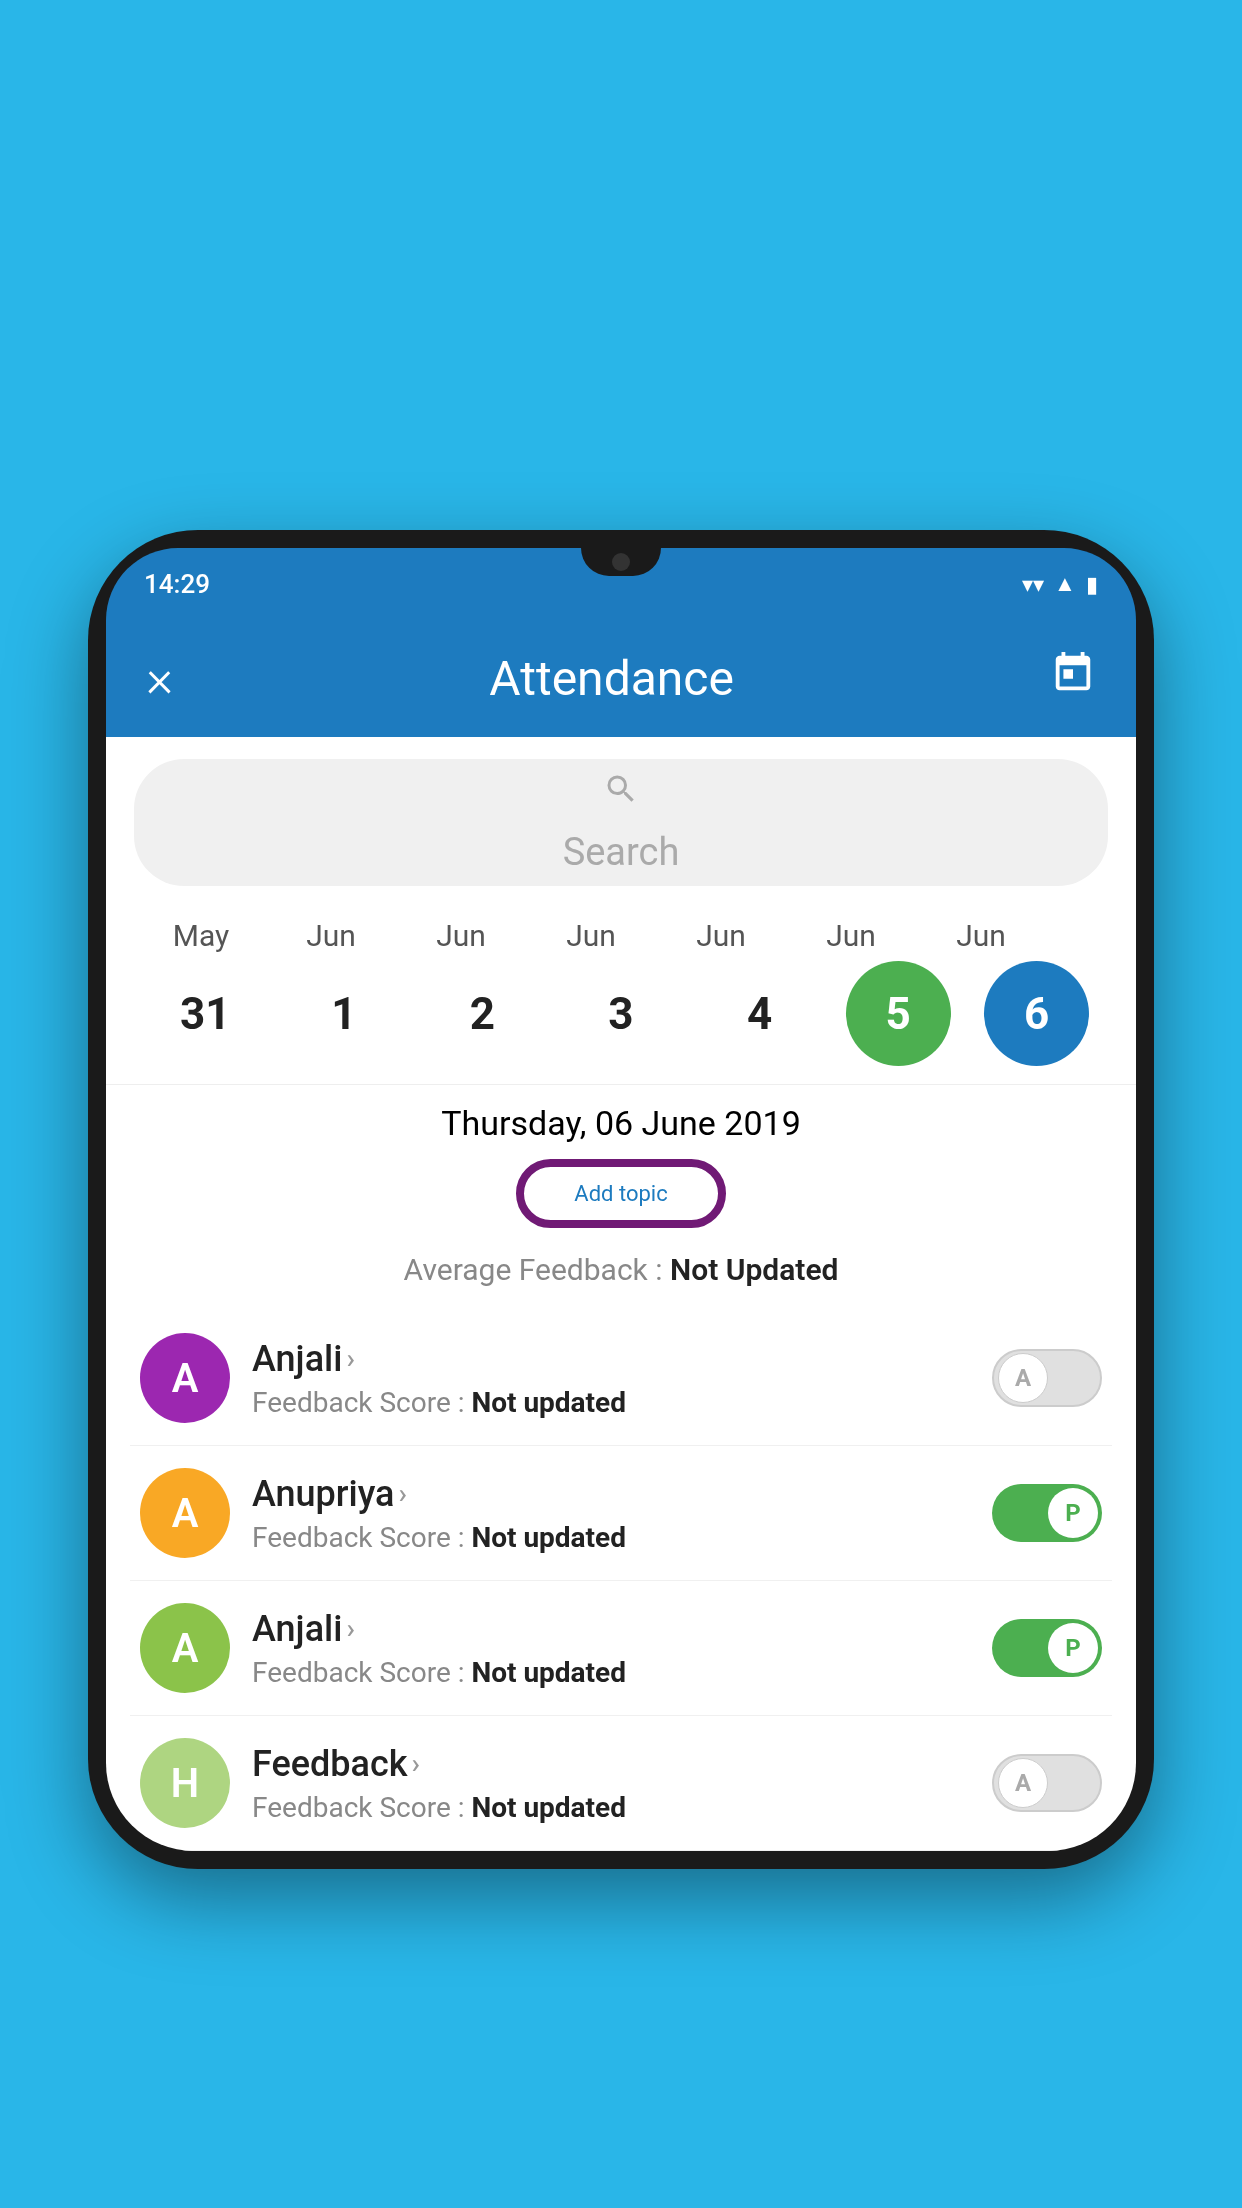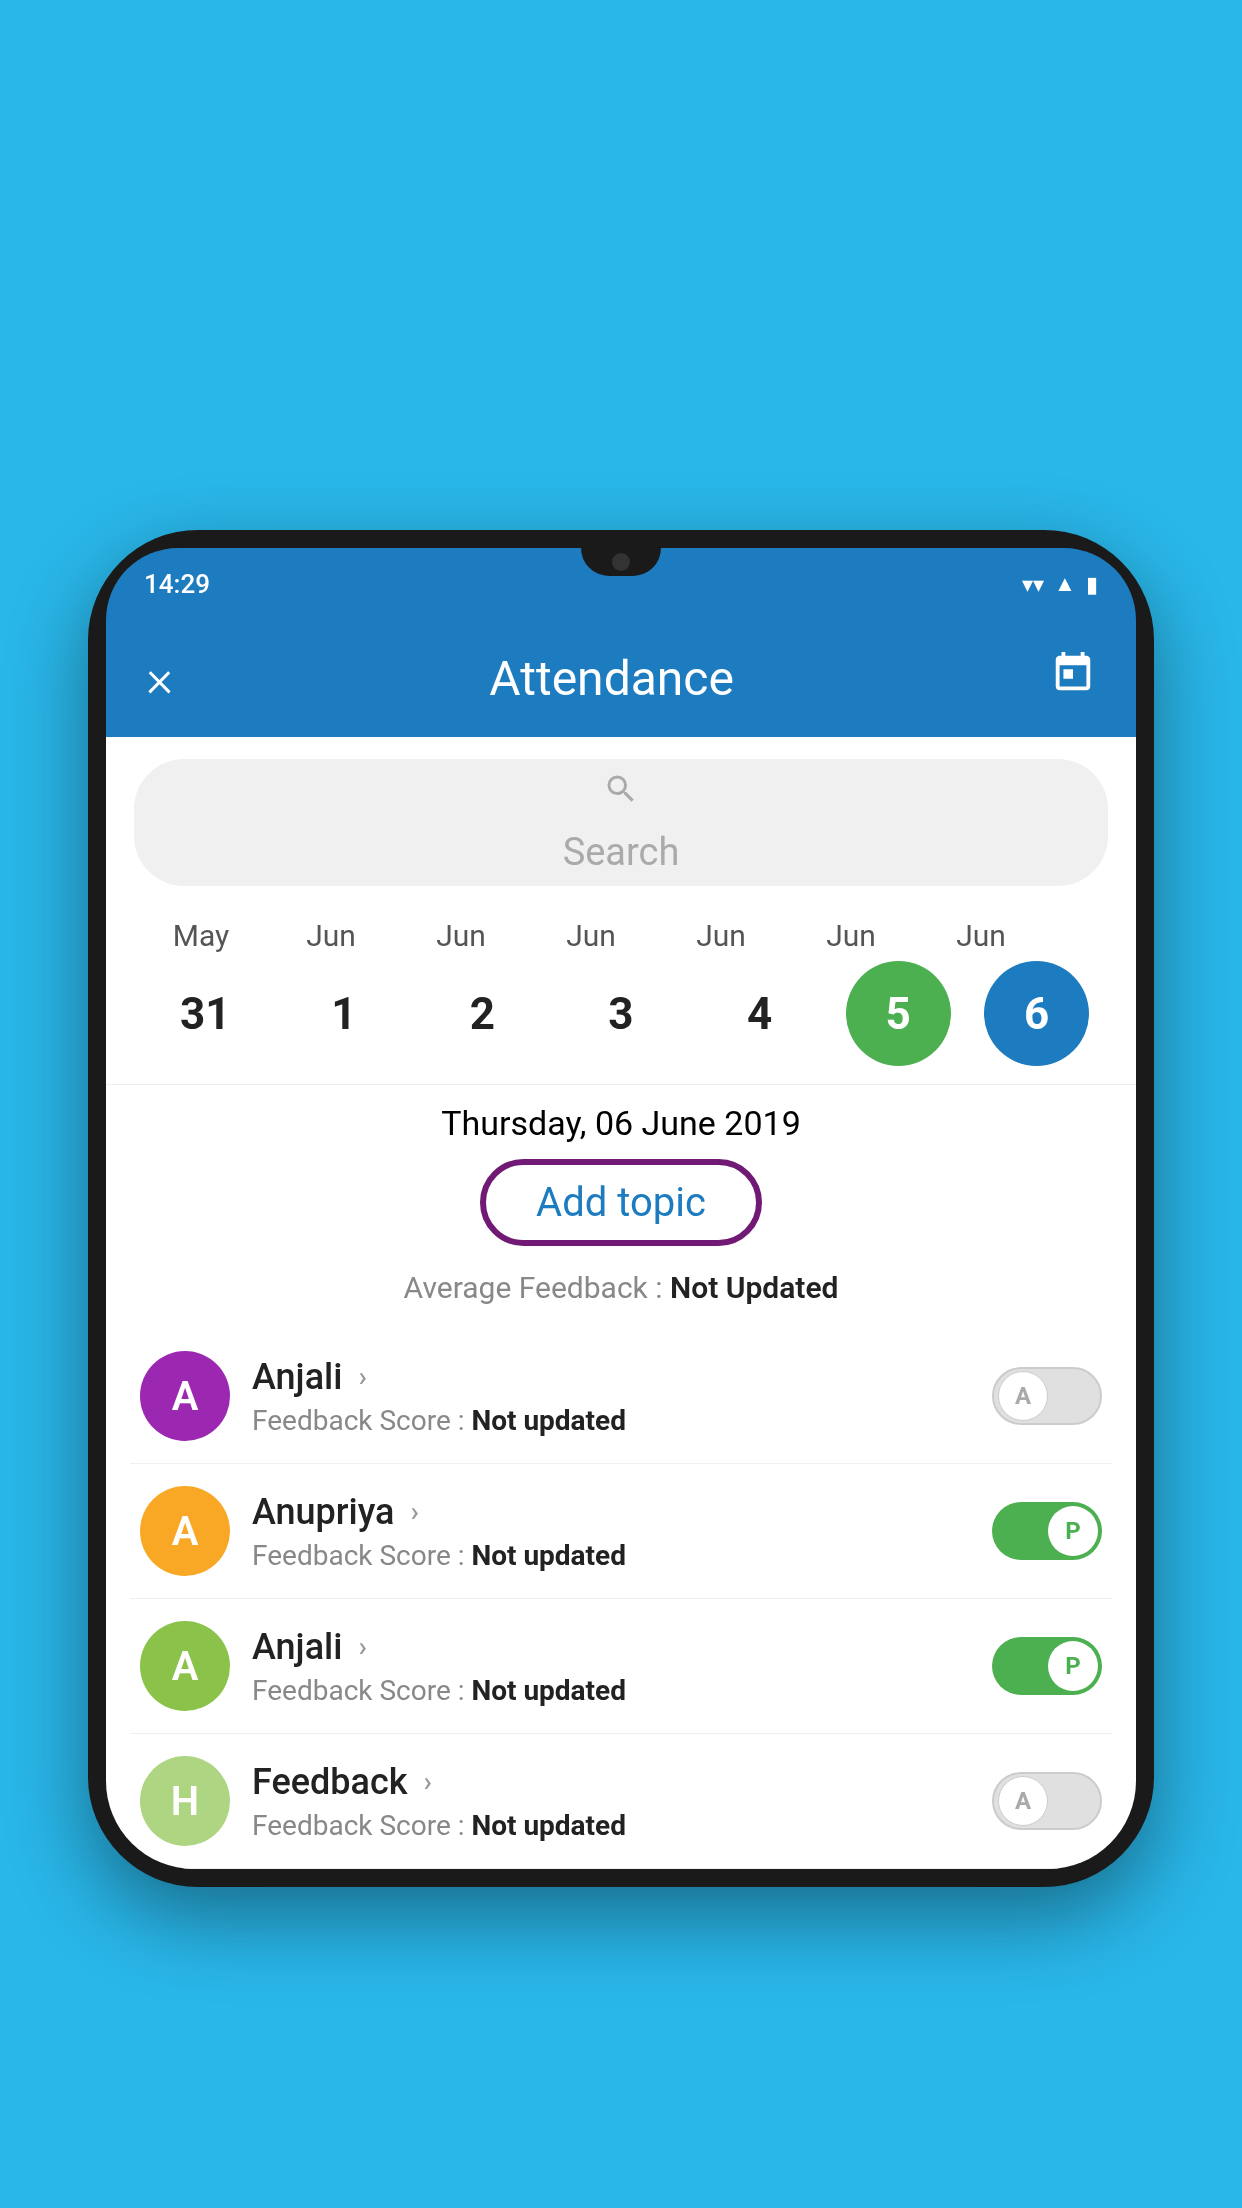--- a/index.html
+++ b/index.html
@@ -239,25 +239,25 @@
 
     .date-label {
       font-size: 34px;
       color: #000000;
       font-weight: 400;
       margin-bottom: 16px;
     }
 
     .add-topic-btn {
       display: inline-block;
-      border: 6px solid #701a75;
+      border: 8px solid #701a75;
       border-radius: 50px;
       padding: 14px 50px;
       color: #1d7bbf;
-      font-size: 40px;
+      font-size: 22px;
       cursor: pointer;
       margin-bottom: 16px;
     }
 
     .avg-feedback {
       font-size: 30px;
       color: #888;
       padding: 8px 0 14px;
     }
 
@@ -295,21 +295,21 @@
     .student-info {
       flex: 1;
     }
 
     .student-name {
       font-size: 36px;
       color: #222;
       font-weight: 500;
       display: flex;
       align-items: center;
-      gap: 16px;
+      gap: 4px;
       margin-bottom: 6px;
     }
 
     .chevron {
       font-size: 28px;
       color: #999;
     }
 
     .feedback-score {
       font-size: 28px;

